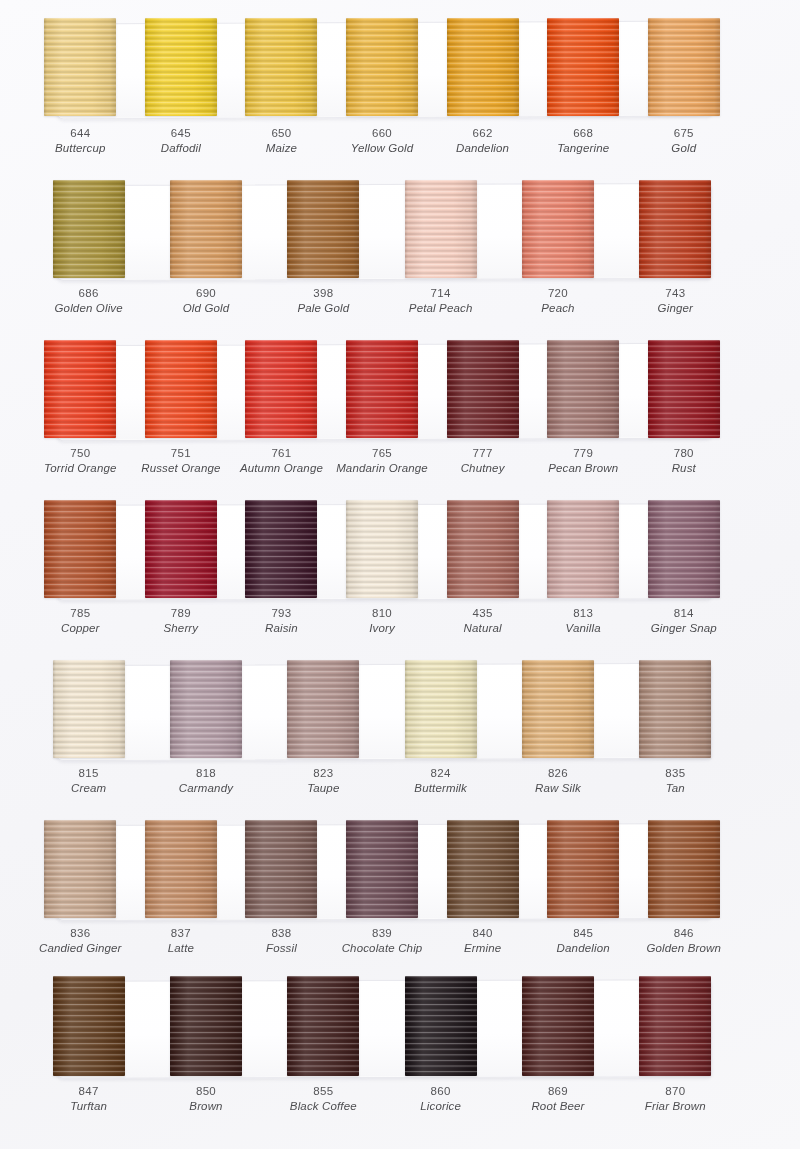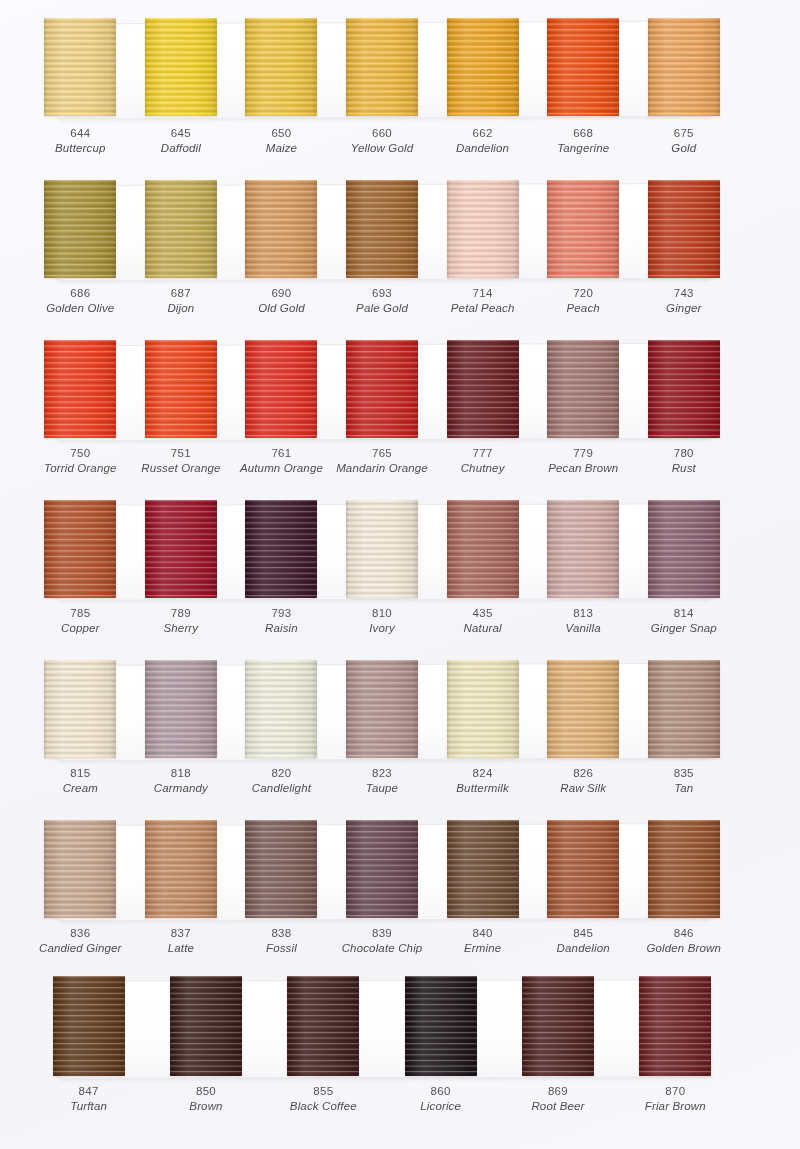--- a/index.html
+++ b/index.html
@@ -223,37 +223,30 @@
         <div class="strip"></div>
         <div class="cells">
           <div class="cell">
             <div class="ribbon" style="background: rgb(169, 146, 56);"></div>
             <div class="labels">
               <span class="code">686</span>
               <span class="name">Golden Olive</span>
             </div>
           </div>
           <div class="cell">
-            <div class="ribbon" style="background: rgb(197, 172, 82);"></div>
-            <div class="labels">
-              <span class="code">687</span>
-              <span class="name">Dijon</span>
-            </div>
-          </div>
-          <div class="cell">
             <div class="ribbon" style="background: rgb(216, 154, 93);"></div>
             <div class="labels">
               <span class="code">690</span>
               <span class="name">Old Gold</span>
             </div>
           </div>
           <div class="cell">
             <div class="ribbon" style="background: rgb(161, 102, 47);"></div>
             <div class="labels">
-              <span class="code">693</span>
+              <span class="code">398</span>
               <span class="name">Pale Gold</span>
             </div>
           </div>
           <div class="cell">
             <div class="ribbon" style="background: rgb(248, 207, 192);"></div>
             <div class="labels">
               <span class="code">714</span>
               <span class="name">Petal Peach</span>
             </div>
           </div>
@@ -392,27 +385,20 @@
             </div>
           </div>
           <div class="cell">
             <div class="ribbon" style="background: rgb(178, 154, 164);"></div>
             <div class="labels">
               <span class="code">818</span>
               <span class="name">Carmandy</span>
             </div>
           </div>
           <div class="cell">
-            <div class="ribbon" style="background: rgb(238, 238, 221);"></div>
-            <div class="labels">
-              <span class="code">820</span>
-              <span class="name">Candlelight</span>
-            </div>
-          </div>
-          <div class="cell">
             <div class="ribbon" style="background: rgb(178, 146, 141);"></div>
             <div class="labels">
               <span class="code">823</span>
               <span class="name">Taupe</span>
             </div>
           </div>
           <div class="cell">
             <div class="ribbon" style="background: rgb(240, 231, 189);"></div>
             <div class="labels">
               <span class="code">824</span>

